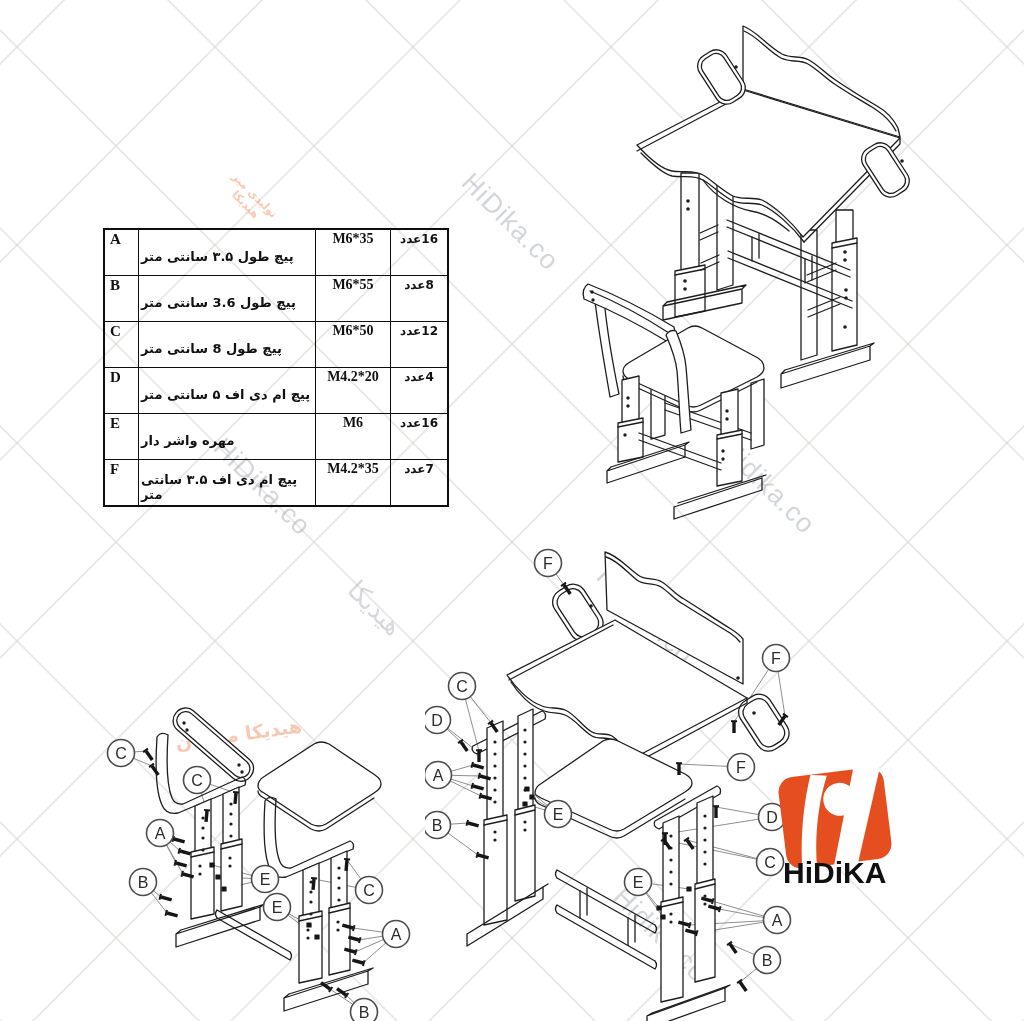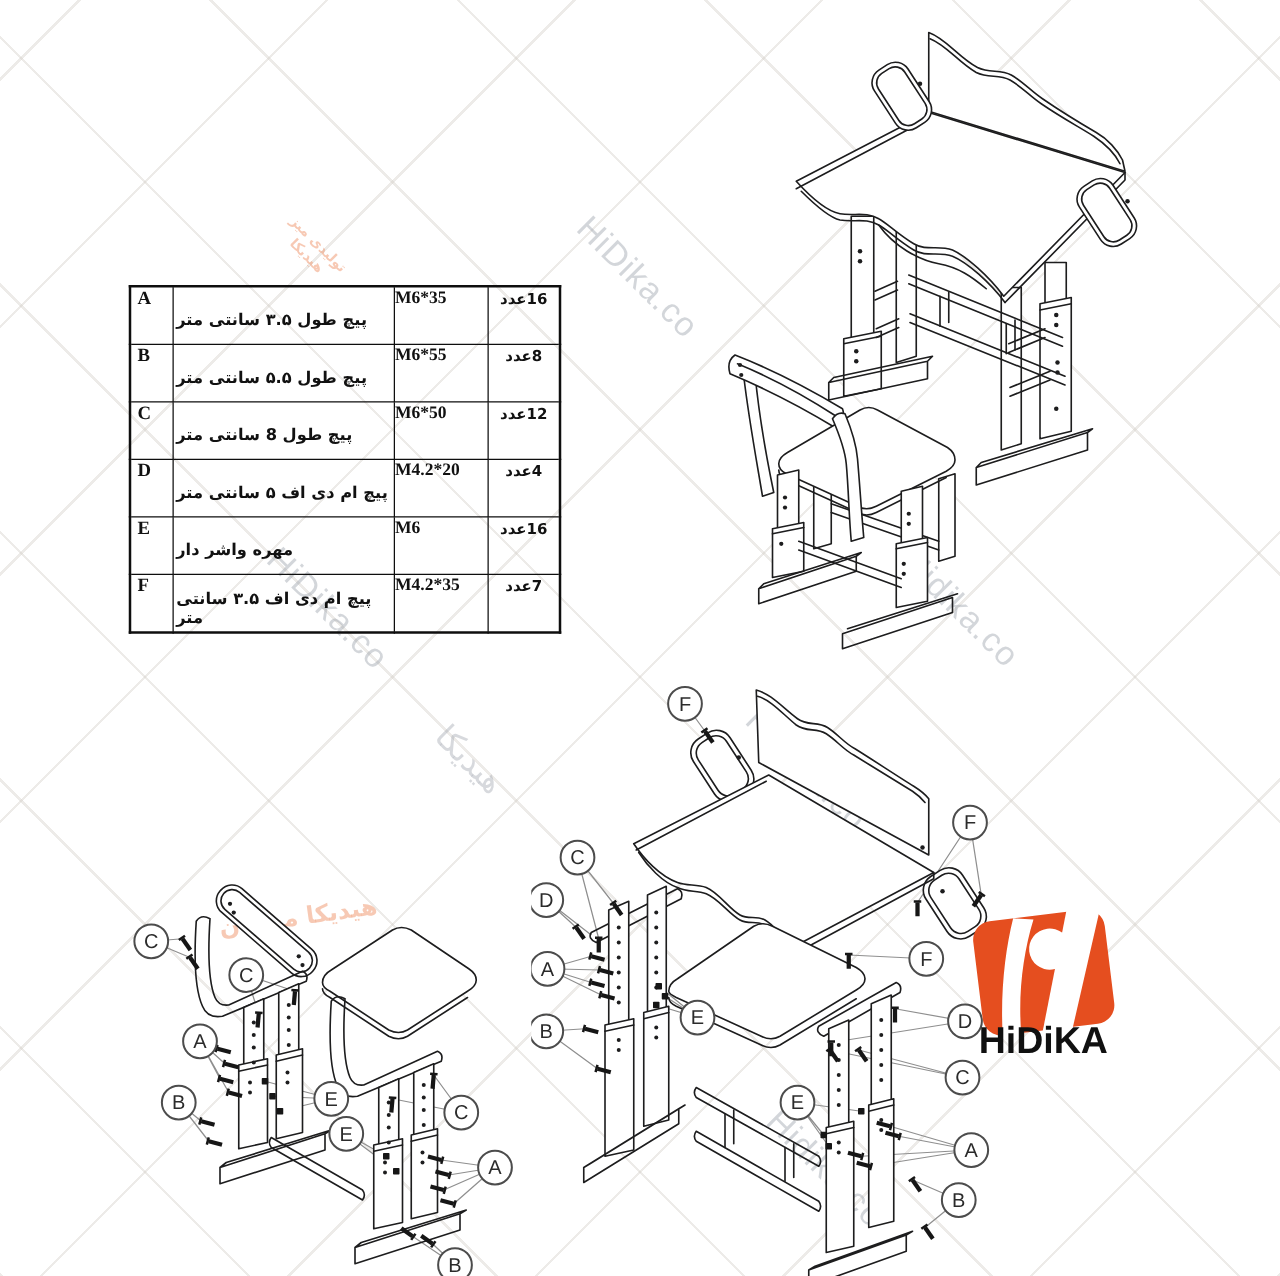--- a/index.html
+++ b/index.html
@@ -17,33 +17,33 @@
   .wm-fa-orange{font-family:"DejaVu Sans",sans-serif;color:rgba(240,148,105,.5);font-weight:bold;}
   .rot45{transform:translate(-50%,-50%) rotate(45deg);}
   .parts{position:absolute;left:103px;top:228px;border-collapse:collapse;}
   .parts td{border:1.5px solid #0e0e0e;padding:0;height:37px;overflow:hidden;}
   .parts{border:2.5px solid #0e0e0e;}
   .c-letter{width:28px;vertical-align:top;text-align:left;padding:1px 0 0 5px !important;
             font-family:"Liberation Serif",serif;font-weight:bold;font-size:15px;color:#111;}
   .c-desc{width:172px;direction:rtl;text-align:left;vertical-align:middle;
           font-family:"DejaVu Sans",sans-serif;font-weight:bold;font-size:13px;color:#111;
           padding:8px 2px 0 2px !important;}
-  .c-size{width:74px;vertical-align:top;text-align:left;padding-top:1px !important;
+  .c-size{width:74px;vertical-align:top;text-align:center;padding-top:1px !important;
           font-family:"Liberation Serif",serif;font-weight:bold;font-size:14px;color:#111;}
   .c-qty{width:56px;direction:rtl;vertical-align:top;text-align:center;padding-top:2px !important;
          font-family:"DejaVu Sans",sans-serif;font-weight:bold;font-size:12px;color:#111;margin-left:29px;}
   .fig{position:absolute;}
   svg .ln{fill:none;stroke:#1d1d1e;stroke-width:1.3;stroke-linejoin:round;stroke-linecap:round;}
   svg .fw{fill:#fff;stroke:#1d1d1e;stroke-width:1.3;stroke-linejoin:round;stroke-linecap:round;}
   svg .ld{fill:none;stroke:#8f8f8f;stroke-width:1;}
   svg .dot{fill:#1d1d1e;stroke:none;}
   svg .co circle{fill:#fff;stroke:#4c4c4c;stroke-width:1.6;}
   svg .co text{font-family:"Liberation Sans",sans-serif;font-size:16px;fill:#2b2b2b;
                text-anchor:middle;}
-  .logo{position:absolute;left:750px;top:728px;width:152px;height:128px;z-index:5;}
+  .logo{position:absolute;left:750px;top:768px;width:152px;height:128px;z-index:5;}
   .logo-text{position:absolute;left:33px;top:88px;font-family:"Liberation Sans",sans-serif;
              font-weight:bold;font-size:30px;color:#101010;letter-spacing:0px;}
 </style>
 </head>
 <body>
 
 <div class="canvas">
 
   <div class="wm wm-fa-orange rot45" style="left:250px;top:200px;font-size:11px;text-align:center;line-height:13px;">
     <span>تولیدی میز</span><br><span>هیدیکا</span>
@@ -59,21 +59,21 @@
   <table class="parts">
     <tbody>
       <tr>
         <td class="c-letter">A</td>
         <td class="c-desc">پیچ طول ۳.۵ سانتی متر</td>
         <td class="c-size">M6*35</td>
         <td class="c-qty">16عدد</td>
       </tr>
       <tr>
         <td class="c-letter">B</td>
-        <td class="c-desc">پیچ طول ۵.۵ سانتی متر</td>
+        <td class="c-desc">پیچ طول 3.6 سانتی متر</td>
         <td class="c-size">M6*55</td>
         <td class="c-qty">8عدد</td>
       </tr>
       <tr>
         <td class="c-letter">C</td>
         <td class="c-desc">پیچ طول 8 سانتی متر</td>
         <td class="c-size">M6*50</td>
         <td class="c-qty">12عدد</td>
       </tr>
       <tr>

